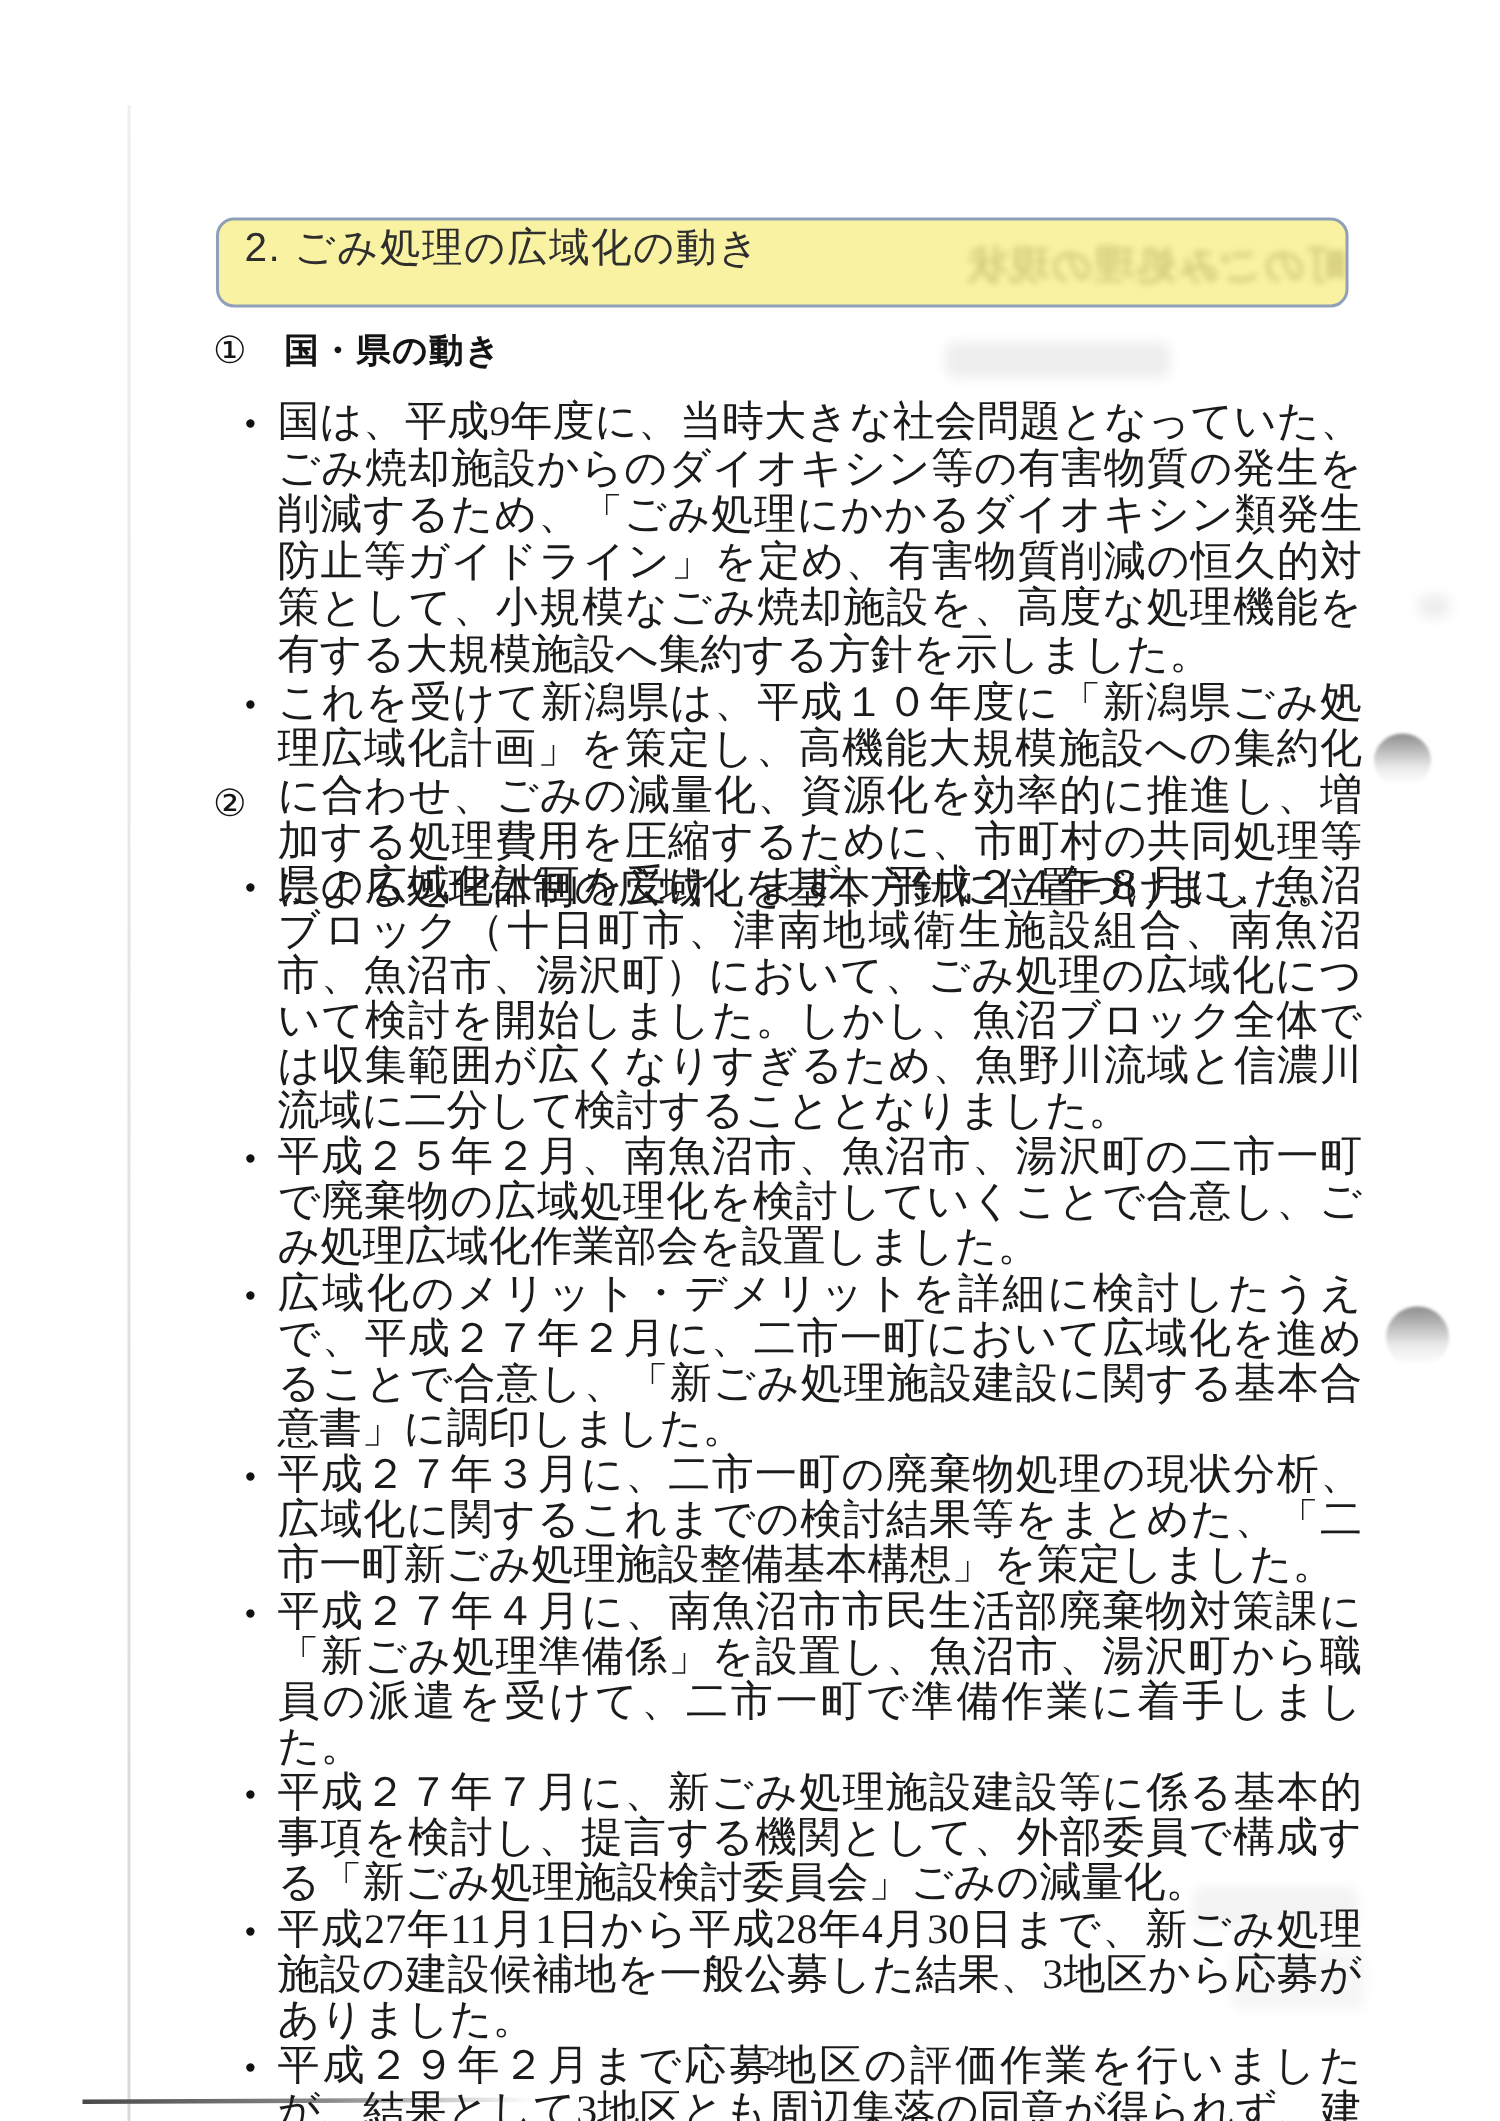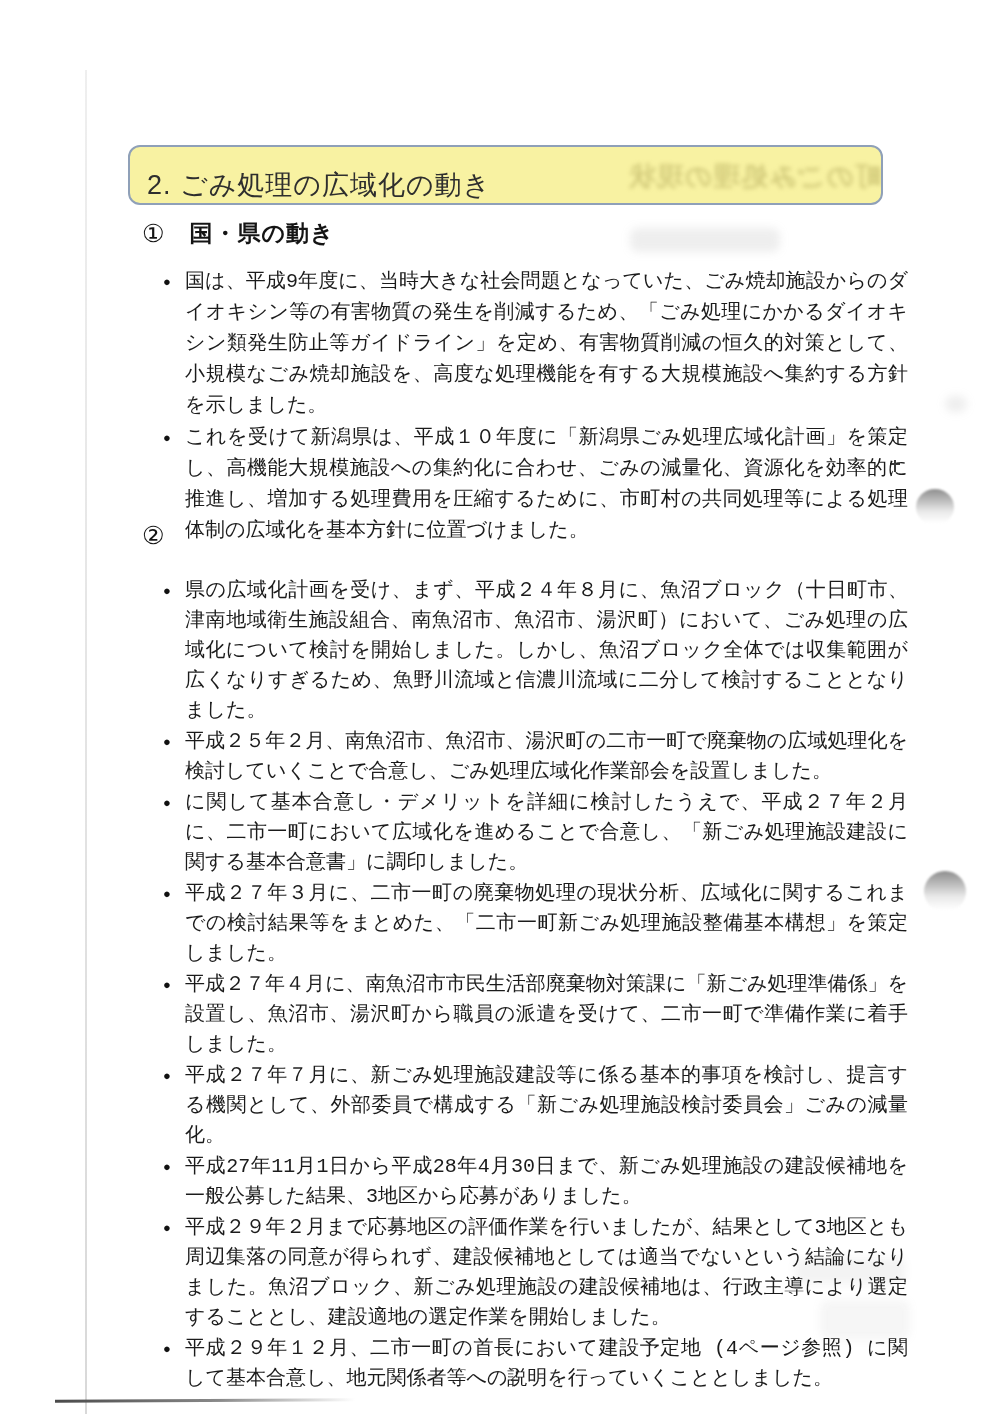--- a/index.html
+++ b/index.html
@@ -33,25 +33,25 @@
   .plusmark::after{content:"";position:absolute;left:0;top:3px;width:10px;height:1.5px;background:#3a3a3a;}
   .hole{position:absolute;border-radius:50%;
     background:linear-gradient(to bottom,#8e8e8e 0%,#b9b9b9 30%,#e9e9e9 62%,#ffffff 95%);
     filter:blur(1px);
   }
   .hole.h1{left:916px;top:489px;width:38px;height:36px;}
   .hole.h2{left:924px;top:871px;width:42px;height:41px;}
 
   
   .banner{
-    position:absolute;left:128px;top:145px;width:755px;height:60px;
+    position:absolute;left:144px;top:145px;width:755px;height:60px;
     box-sizing:border-box;
     border:2px solid #8fa0b8;
     border-radius:12px;
-    display:flex;align-items:flex-end;
+    display:flex;align-items:flex-start;
     padding-left:17px;
     overflow:hidden;
   }
   .banner-title{
     position:relative;z-index:2;
     font-family:"Liberation Sans","DejaVu Sans",sans-serif;
     font-size:27px;font-weight:500;color:#2e2e2e;letter-spacing:1px;
   }
   .banner-bleed{
     position:absolute;z-index:1;left:330px;top:12px;width:540px;
@@ -84,24 +84,23 @@
   ul.blist li{
     display:flex;align-items:flex-start;
     margin:0 0 1px 0;
   }
   ul.blist .dot{
     width:22px;flex:0 0 22px;
     font-size:13px;line-height:31px;color:#111;
   }
   ul.blist .txt{
     flex:1;
-    font-size:20px;line-height:31px;
+    font-size:28px;line-height:31px;
     text-align:justify;
     color:#1b1b1b;
-    font-family:Liberation Mono, monospace;
   }
   ul.blist.lpos2 .txt{line-height:30px;}
   ul.blist.lpos2 .dot{line-height:30px;}
 
   
   .pagenum{
     position:absolute;left:0;top:1364px;width:1030px;
     text-align:center;font-size:19px;color:#2a2a2a;
   }
 </style>
@@ -149,21 +148,21 @@
     <li>
       <span class="dot">●</span>
       <div class="txt">県の広域化計画を受け、まず、平成２４年８月に、魚沼ブロック（十日町市、津南地域衛生施設組合、南魚沼市、魚沼市、湯沢町）において、ごみ処理の広域化について検討を開始しました。しかし、魚沼ブロック全体では収集範囲が広くなりすぎるため、魚野川流域と信濃川流域に二分して検討することとなりました。</div>
     </li>
     <li>
       <span class="dot">●</span>
       <div class="txt">平成２５年２月、南魚沼市、魚沼市、湯沢町の二市一町で廃棄物の広域処理化を検討していくことで合意し、ごみ処理広域化作業部会を設置しました。</div>
     </li>
     <li>
       <span class="dot">●</span>
-      <div class="txt">に関して基本合意し・デメリットを詳細に検討したうえで、平成２７年２月に、二市一町において広域化を進めることで合意し、「新ごみ処理施設建設に関する基本合意書」に調印しました。</div>
+      <div class="txt">広域化のメリット・デメリットを詳細に検討したうえで、平成２７年２月に、二市一町において広域化を進めることで合意し、「新ごみ処理施設建設に関する基本合意書」に調印しました。</div>
     </li>
     <li>
       <span class="dot">●</span>
       <div class="txt">平成２７年３月に、二市一町の廃棄物処理の現状分析、広域化に関するこれまでの検討結果等をまとめた、「二市一町新ごみ処理施設整備基本構想」を策定しました。</div>
     </li>
     <li>
       <span class="dot">●</span>
       <div class="txt">平成２７年４月に、南魚沼市市民生活部廃棄物対策課に「新ごみ処理準備係」を設置し、魚沼市、湯沢町から職員の派遣を受けて、二市一町で準備作業に着手しました。</div>
     </li>
     <li>

